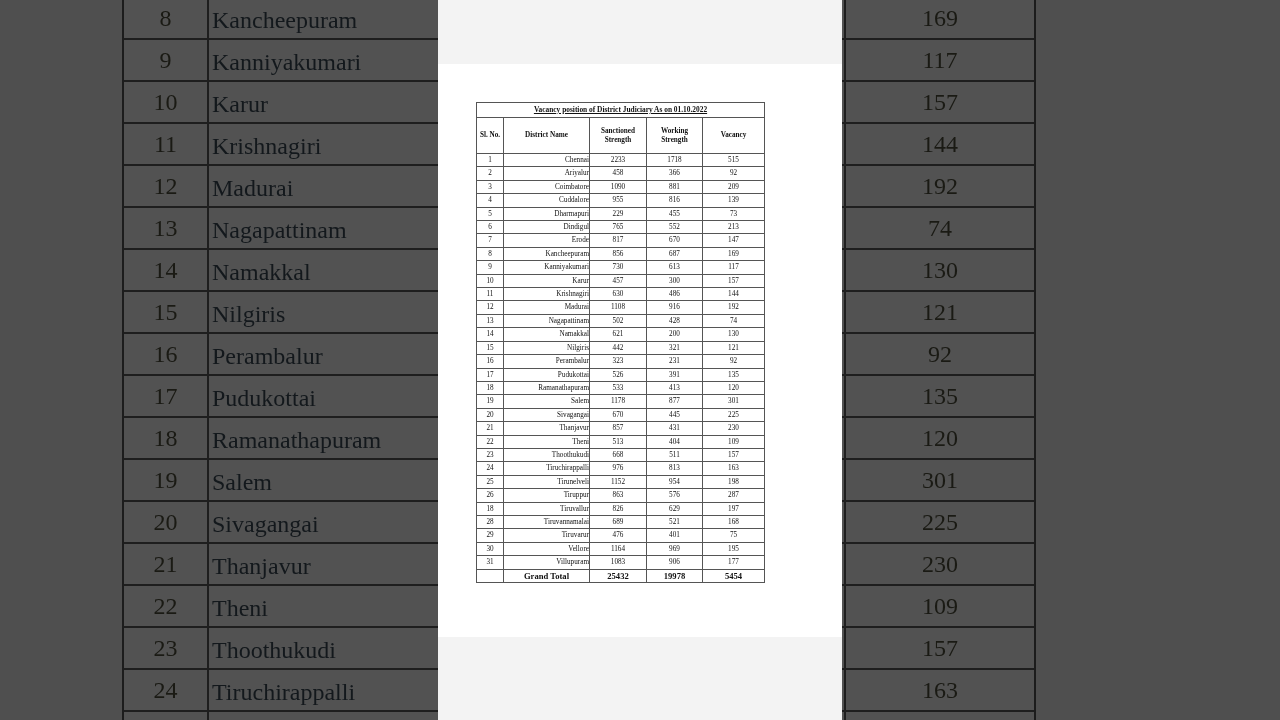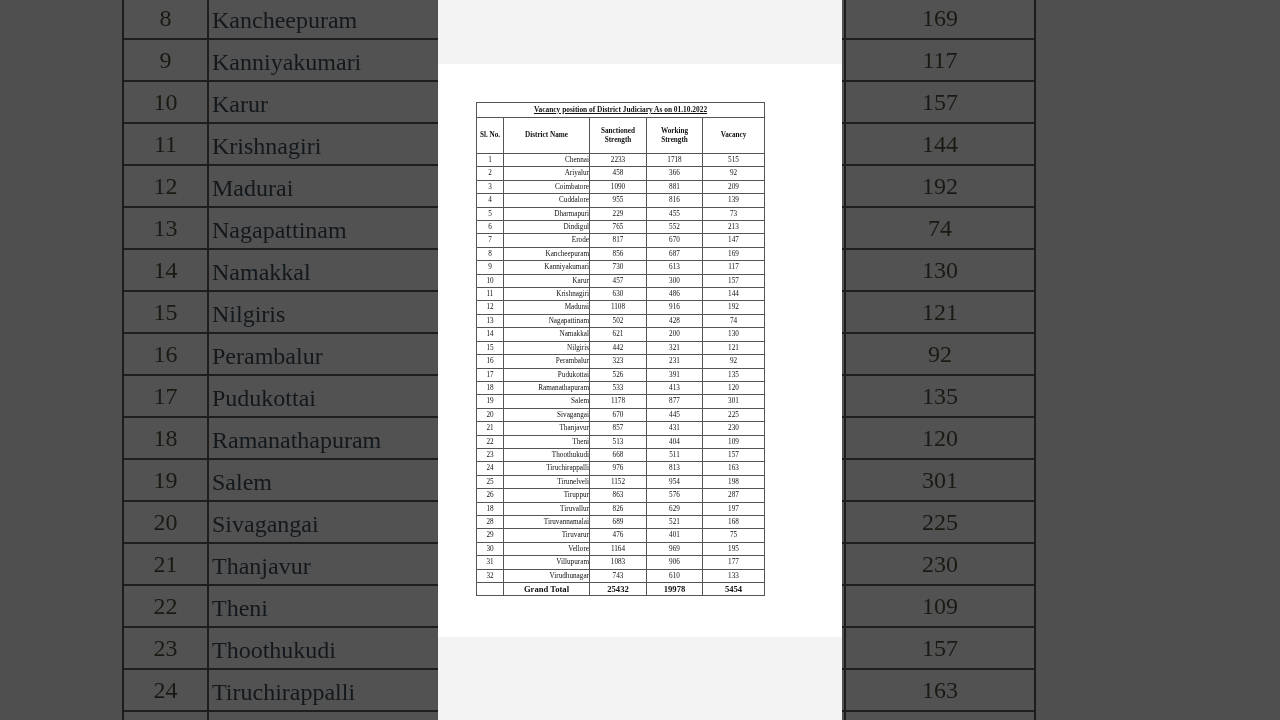--- a/index.html
+++ b/index.html
@@ -386,27 +386,20 @@
             <td class="c">969</td>
             <td class="c">195</td>
           </tr>
           <tr>
             <td class="c">31</td>
             <td class="n">Villupuram</td>
             <td class="c">1083</td>
             <td class="c">906</td>
             <td class="c">177</td>
           </tr>
-          <tr>
-            <td class="c">32</td>
-            <td class="n">Virudhunagar</td>
-            <td class="c">743</td>
-            <td class="c">610</td>
-            <td class="c">133</td>
-          </tr>
         </tbody>
       <tfoot>
         <tr class="total">
           <td></td>
           <td class="c">Grand Total</td>
           <td class="c">25432</td>
           <td class="c">19978</td>
           <td class="c">5454</td>
         </tr>
       </tfoot>

